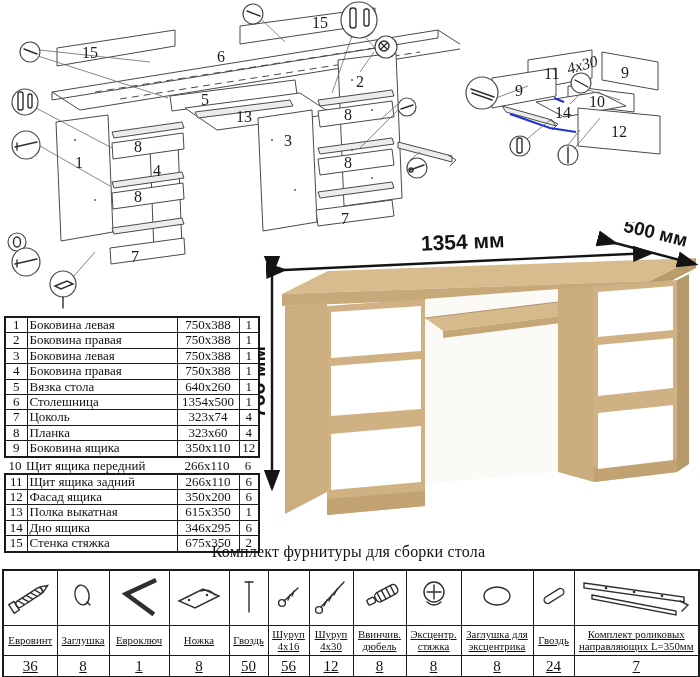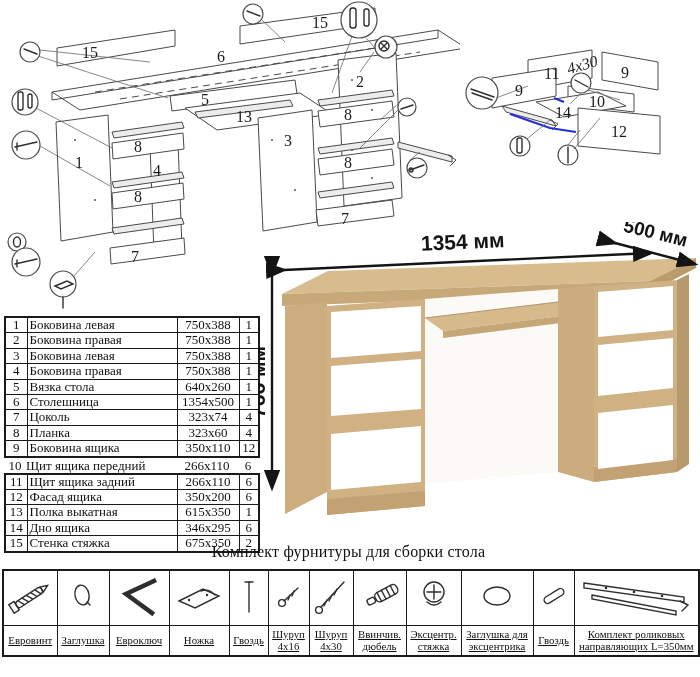--- a/index.html
+++ b/index.html
@@ -480,16 +480,30 @@
       <td>Ножка</td>
       <td>Гвоздь</td>
       <td>Шуруп 4x16</td>
       <td>Шуруп 4x30</td>
       <td>Ввинчив. дюбель</td>
       <td>Эксцентр. стяжка</td>
       <td>Заглушка для эксцентрика</td>
       <td>Гвоздь</td>
       <td class="hw-left">Комплект роликовых направляющих L=350мм</td>
     </tr>
+    <tr class="hw-qty">
+      <td>36</td>
+      <td>8</td>
+      <td>1</td>
+      <td>8</td>
+      <td>50</td>
+      <td>56</td>
+      <td>12</td>
+      <td>8</td>
+      <td>8</td>
+      <td>8</td>
+      <td>24</td>
+      <td>7</td>
+    </tr>
   </tbody>
     </table>
 
 </div>
 
 </body></html>

